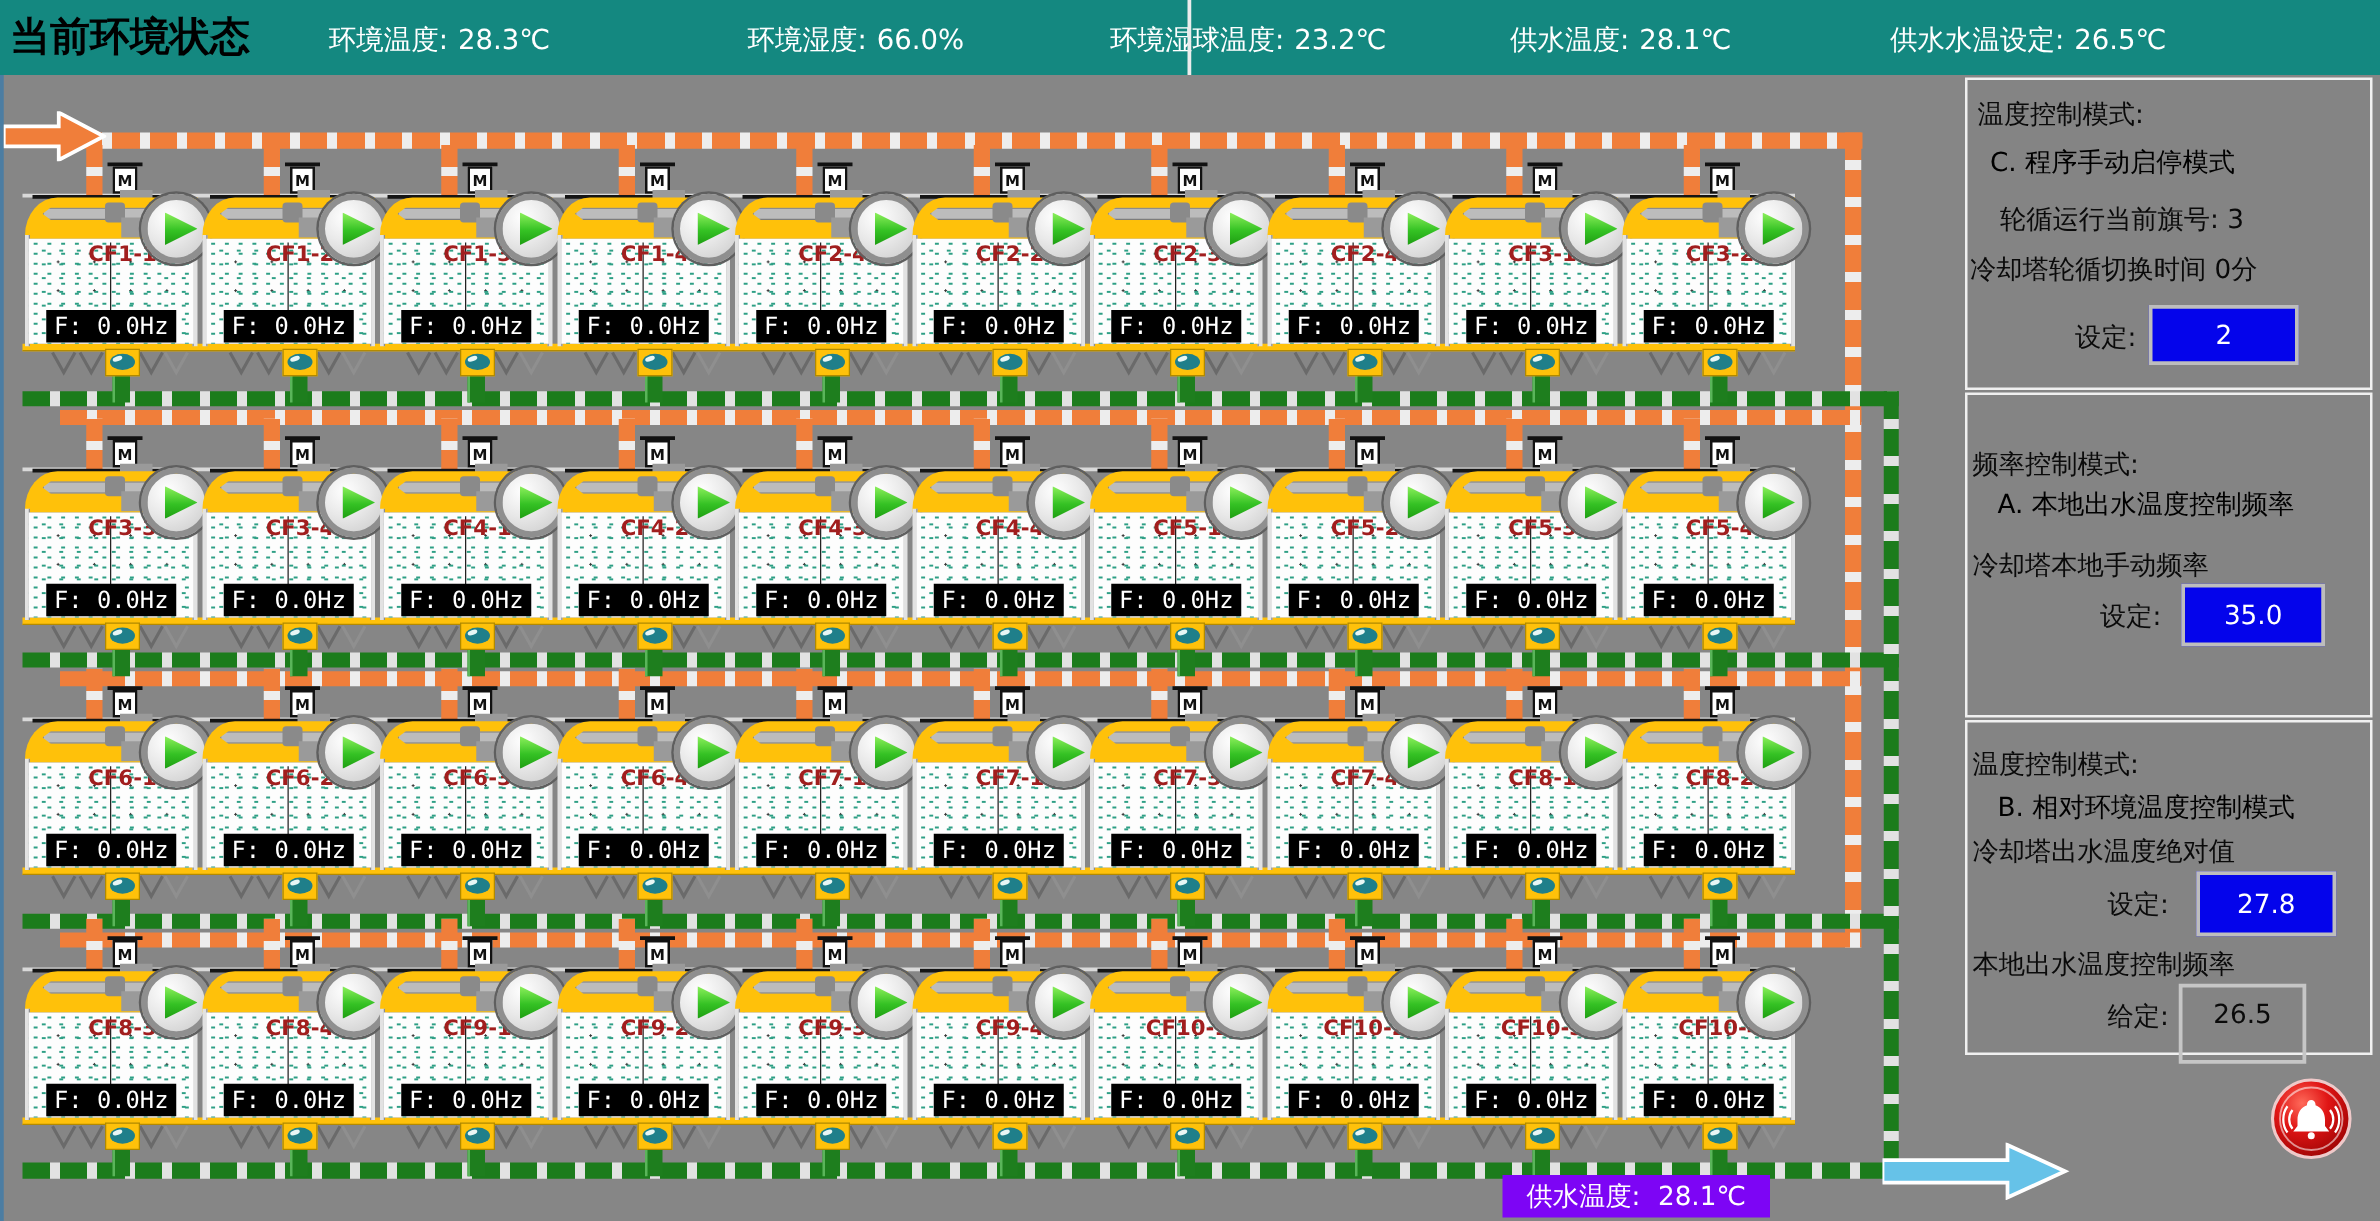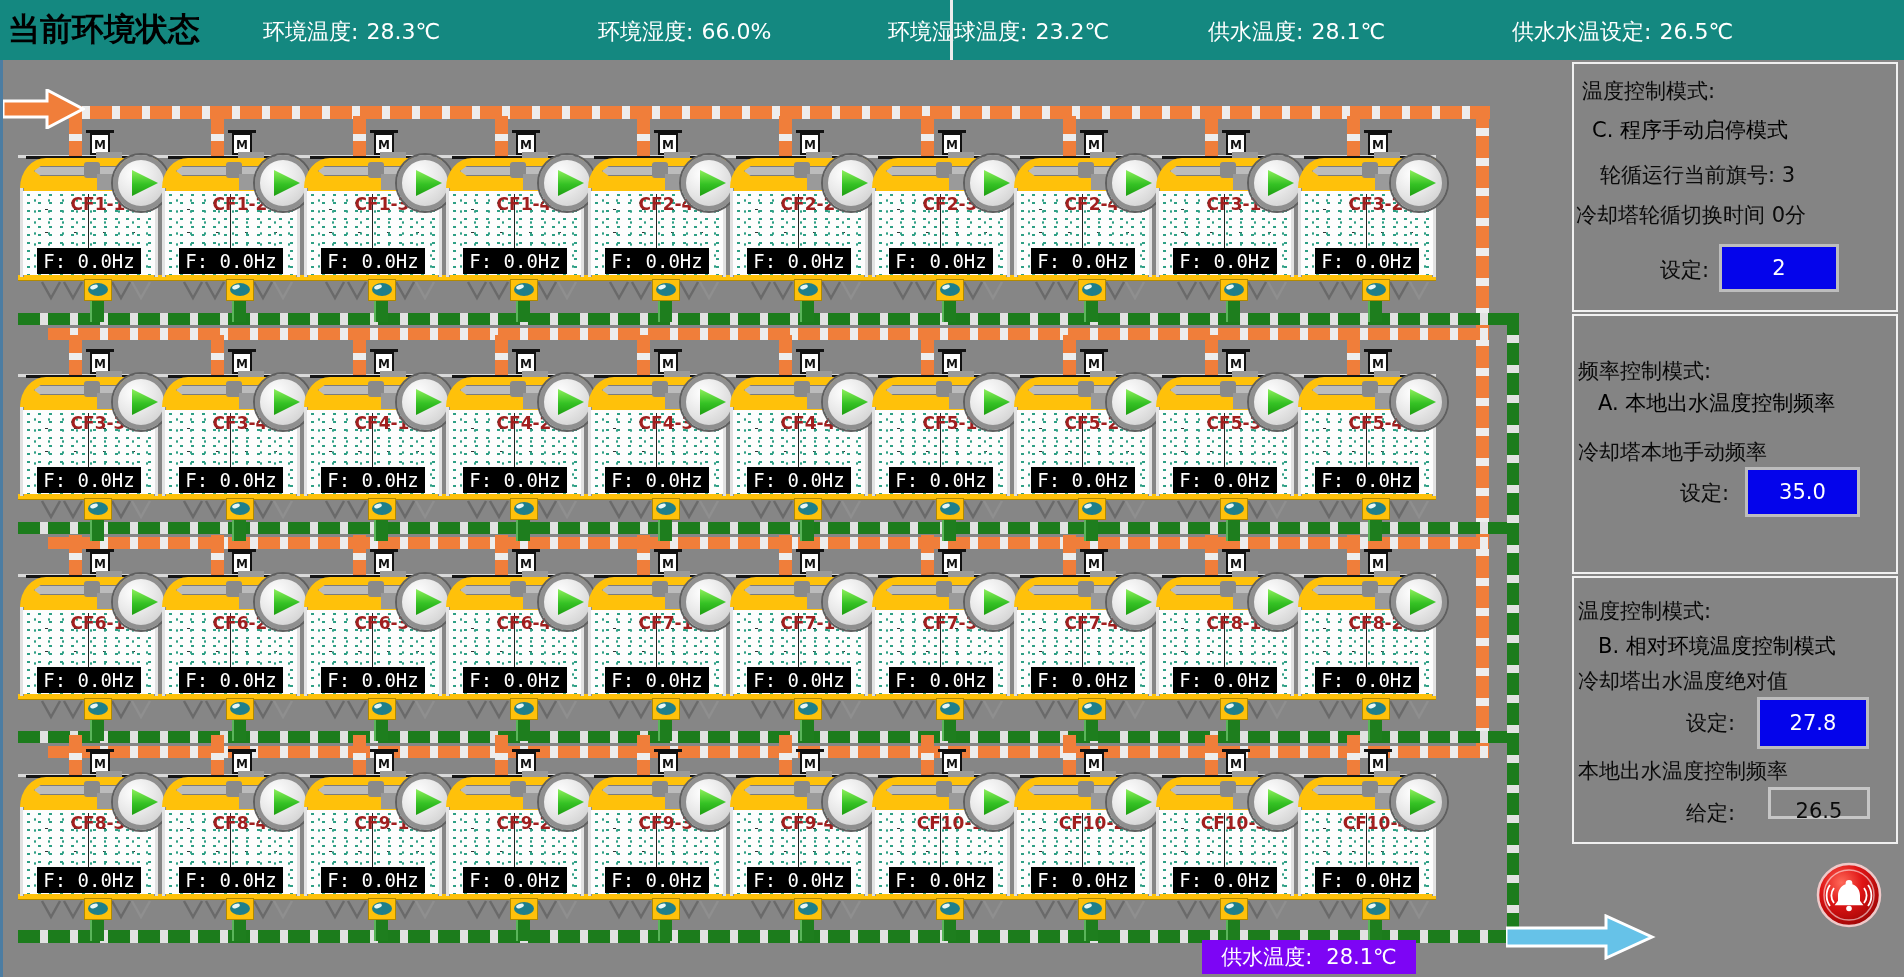--- a/index.html
+++ b/index.html
@@ -1404,21 +1404,21 @@
 </div>
 
 <div class="panel" style="top:576px;height:268px">
   <div class="p-line" style="left:4px;top:19px">温度控制模式:</div>
   <div class="p-line p-green" style="left:24px;top:54px">B. 相对环境温度控制模式</div>
   <div class="p-line" style="left:4px;top:89px">冷却塔出水温度绝对值</div>
   <div class="p-line" style="left:112px;top:131px">设定:</div>
   <div class="setbox" style="left:183px;top:119px;width:112px;height:52px;line-height:46px">27.8</div>
   <div class="p-line" style="left:4px;top:179px">本地出水温度控制频率</div>
   <div class="p-line" style="left:112px;top:221px">给定:</div>
-  <div class="givebox" style="left:194px;top:209px;width:102px;height:32px;line-height:42px">26.5</div>
+  <div class="givebox" style="left:169px;top:209px;width:102px;height:64px;line-height:42px">26.5</div>
 </div>
 
 <div id="supply-temp-box">
   <span>供水温度:</span><span class="val">28.1℃</span>
 </div>
 
 <svg class="flow-arrow" style="left:1506px;top:914px" width="150" height="46" viewBox="0 0 150 46">
   <polygon points="0,14 100,14 100,2 146,23 100,44 100,32 0,32" fill="#66c2e8" stroke="#ffffff" stroke-width="3"></polygon>
 </svg>
 

